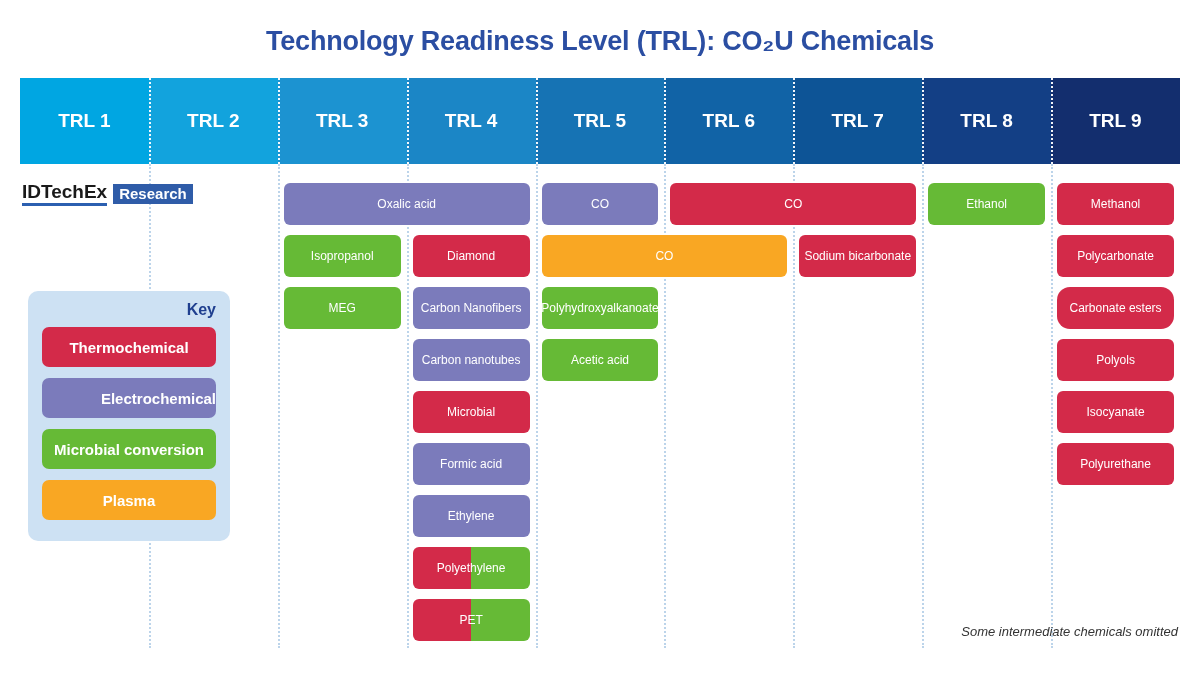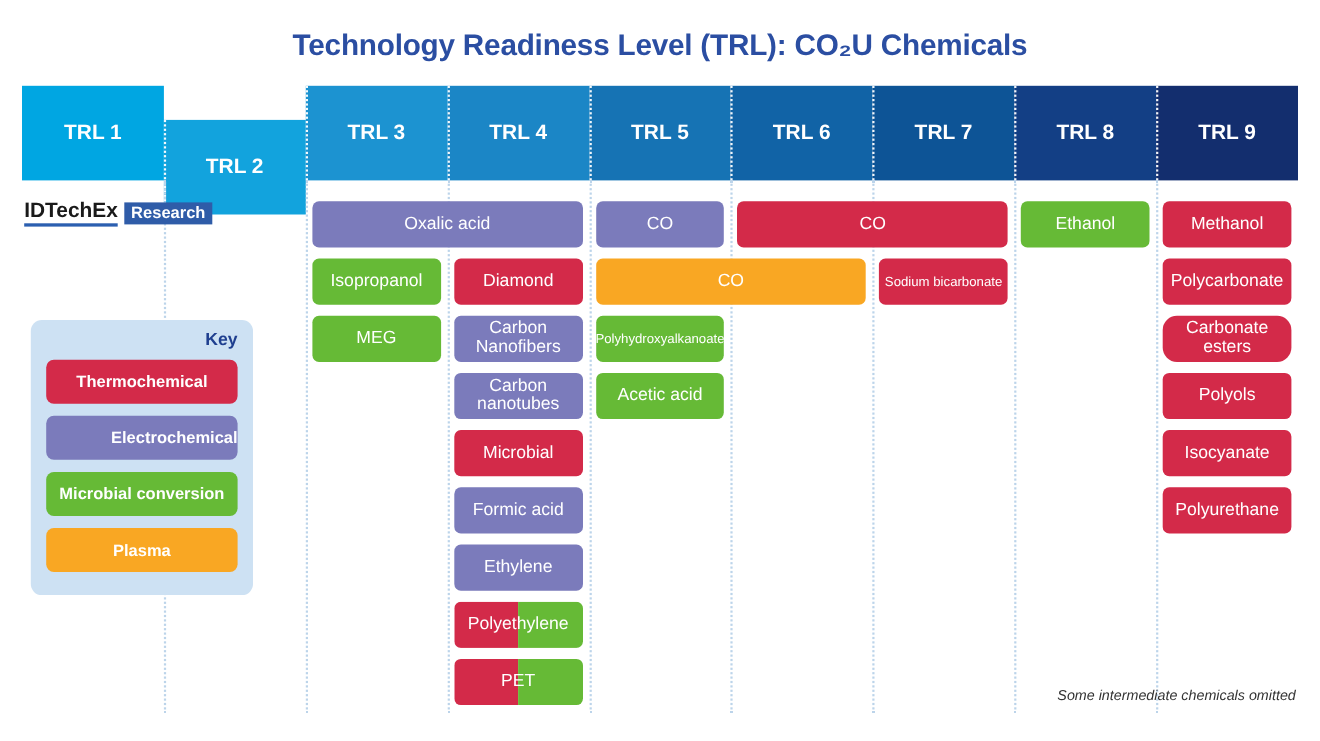--- a/index.html
+++ b/index.html
@@ -88,21 +88,21 @@
     width: 1160px;
     height: 484px;
   }
   .bar {
     position: absolute;
     border-radius: 6px;
     display: flex;
     align-items: center;
     justify-content: center;
     color: #ffffff;
-    font-size: 16px;
+    font-size: 12px;
     line-height: 1.05;
     text-align: center;
     box-sizing: border-box;
     overflow: hidden;
     padding: 0 4px;
   }
   .bar.small-text { font-size: 12px; }
   .bar .bar-label { position: relative; z-index: 2; }
   .bar .split-left,
   .bar .split-right {
@@ -186,21 +186,21 @@
 </head>
 <body>
 
 <div id="chart-title">Technology Readiness Level (TRL): CO₂U Chemicals</div>
 
 <div id="plot-area">
   <div id="trl-header">
       <div class="trl-cell" style="width: 128.889px; background: rgb(0, 166, 226);">
         <span class="trl-label">TRL 1</span>
       </div>
-      <div class="trl-cell" style="width: 128.889px; background: rgb(18, 163, 221); margin-top: 31px;">
+      <div class="trl-cell" style="width: 128.889px; background: rgb(18, 163, 221);">
         <span class="trl-label">TRL 2</span>
       </div>
       <div class="trl-cell" style="width: 128.889px; background: rgb(28, 147, 209);">
         <span class="trl-label">TRL 3</span>
       </div>
       <div class="trl-cell" style="width: 128.889px; background: rgb(27, 134, 198);">
         <span class="trl-label">TRL 4</span>
       </div>
       <div class="trl-cell" style="width: 128.889px; background: rgb(22, 115, 180);">
         <span class="trl-label">TRL 5</span>

